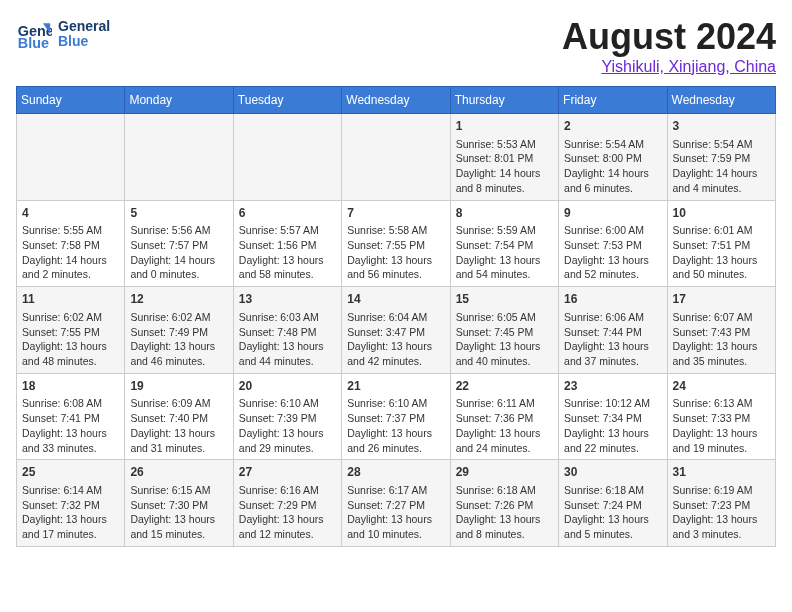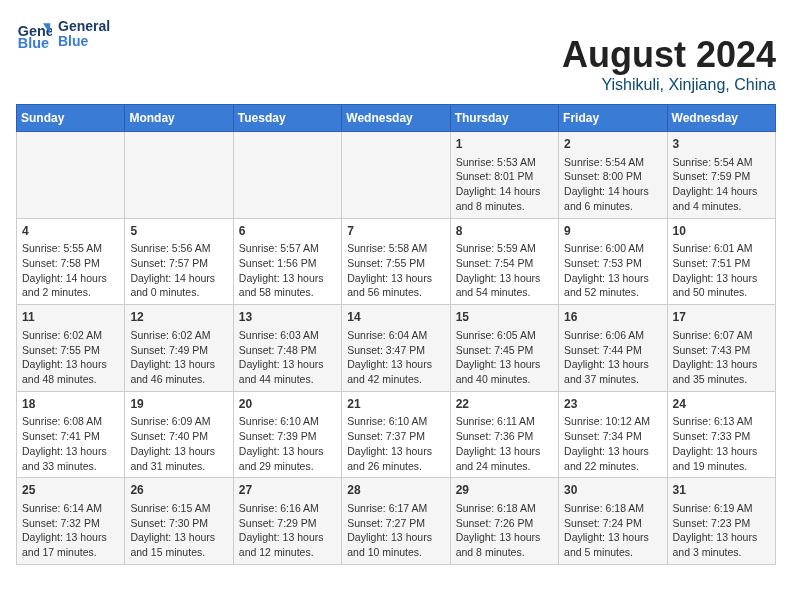--- a/index.html
+++ b/index.html
@@ -20,45 +20,45 @@
       display: flex;
       align-items: center;
       gap: 6px;
     }
     .logo-icon {
       width: 36px;
       height: 36px;
     }
     .title-block {
       text-align: right;
-      margin-top: 18px;
     }
     .main-title {
       font-size: 36px;
       font-weight: bold;
       color: #222;
     }
     .subtitle {
       font-size: 16px;
-      color: #0c4a6e;
+      color: #6d28d9;
+      text-decoration: underline;
     }
     table {
       width: 100%;
       border-collapse: collapse;
       font-size: 11px;
     }
     thead tr {
       background-color: #3a7bd5;
       color: white;
     }
     thead th {
       padding: 6px 4px;
       text-align: left;
       font-size: 12px;
-      font-weight: bold;
+      font-weight: normal;
       border: 1px solid #2a5fb5;
     }
     tbody tr {
       vertical-align: top;
     }
     tbody td {
       padding: 4px 5px;
       border: 1px solid #ccc;
       height: 85px;
       width: calc(100% / 7);

